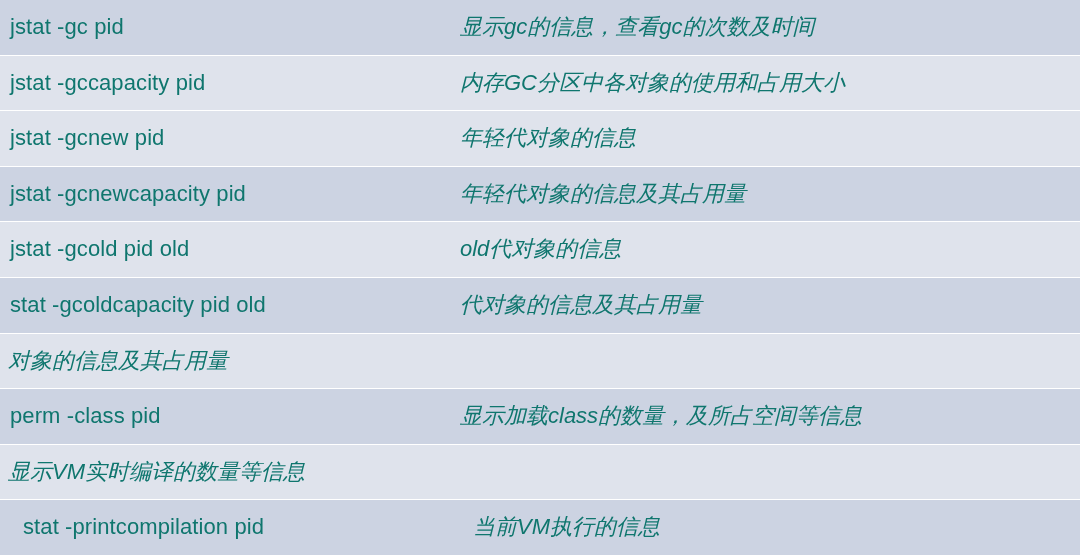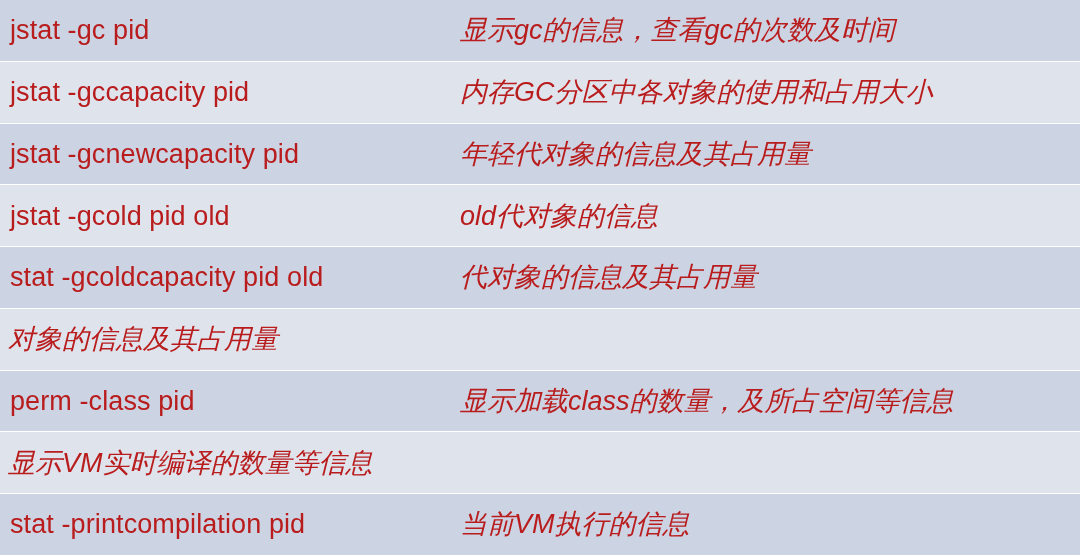--- a/index.html
+++ b/index.html
@@ -23,31 +23,32 @@
   .row {
     flex: 1 1 0;
     display: flex;
     align-items: center;
     box-sizing: border-box;
     border-bottom: 1px solid #ffffff;
     min-height: 0;
   }
   .row:last-child {
     border-bottom: none;
+    padding-left: 13px;
   }
   .row.shade-a {
     background: #ccd3e2;
   }
   .row.shade-b {
     background: #dfe3ec;
   }
   .cell {
     box-sizing: border-box;
-    font-size: 27px;
-    color: #b91c1c;
+    font-size: 22px;
+    color: #0f766e;
     white-space: nowrap;
     overflow: hidden;
     line-height: 1.2;
   }
   .cell-cmd {
     width: 452px;
     padding-left: 10px;
     letter-spacing: 0.1px;
   }
   .cell-desc {
@@ -60,20 +61,24 @@
 <body>
 
 <div class="table">
   <div class="row shade-a">
     <div class="cell cell-cmd">jstat -gc pid</div>
     <div class="cell cell-desc">显示gc的信息，查看gc的次数及时间</div>
   </div>
   <div class="row shade-b">
     <div class="cell cell-cmd">jstat -gccapacity pid</div>
     <div class="cell cell-desc">内存GC分区中各对象的使用和占用大小</div>
+  </div>
+  <div class="row shade-b">
+    <div class="cell cell-cmd">jstat -gcnew pid</div>
+    <div class="cell cell-desc">年轻代对象的信息</div>
   </div>
   <div class="row shade-a">
     <div class="cell cell-cmd">jstat -gcnewcapacity pid</div>
     <div class="cell cell-desc">年轻代对象的信息及其占用量</div>
   </div>
   <div class="row shade-b">
     <div class="cell cell-cmd">jstat -gcold pid  old</div>
     <div class="cell cell-desc">old代对象的信息</div>
   </div>
   <div class="row shade-a">

